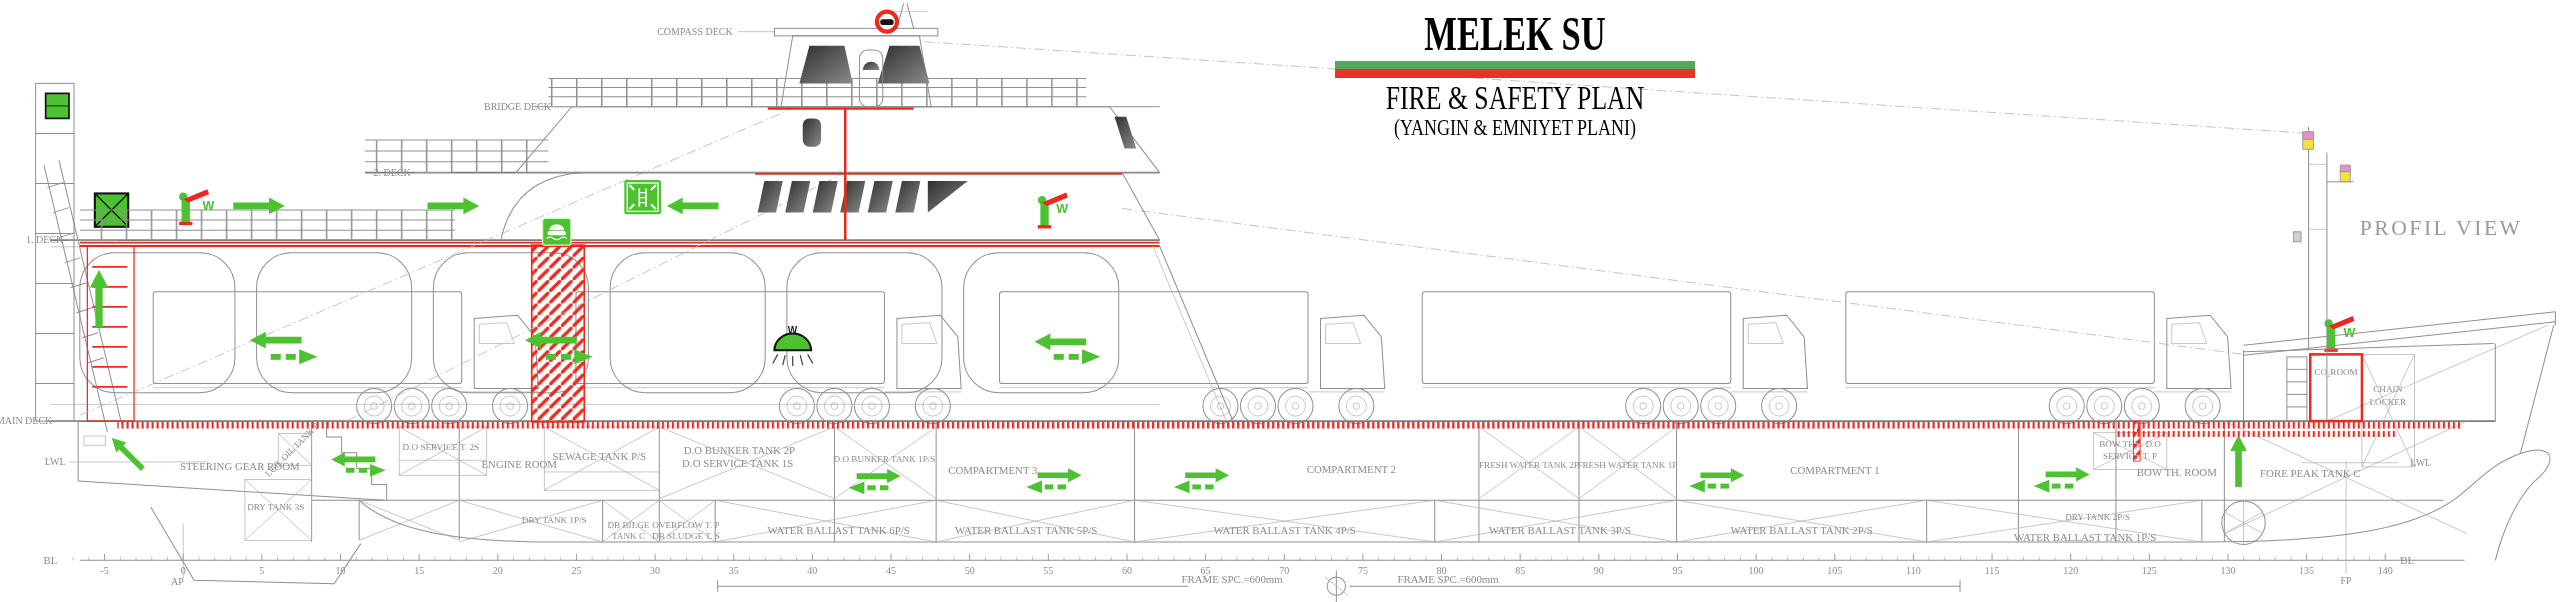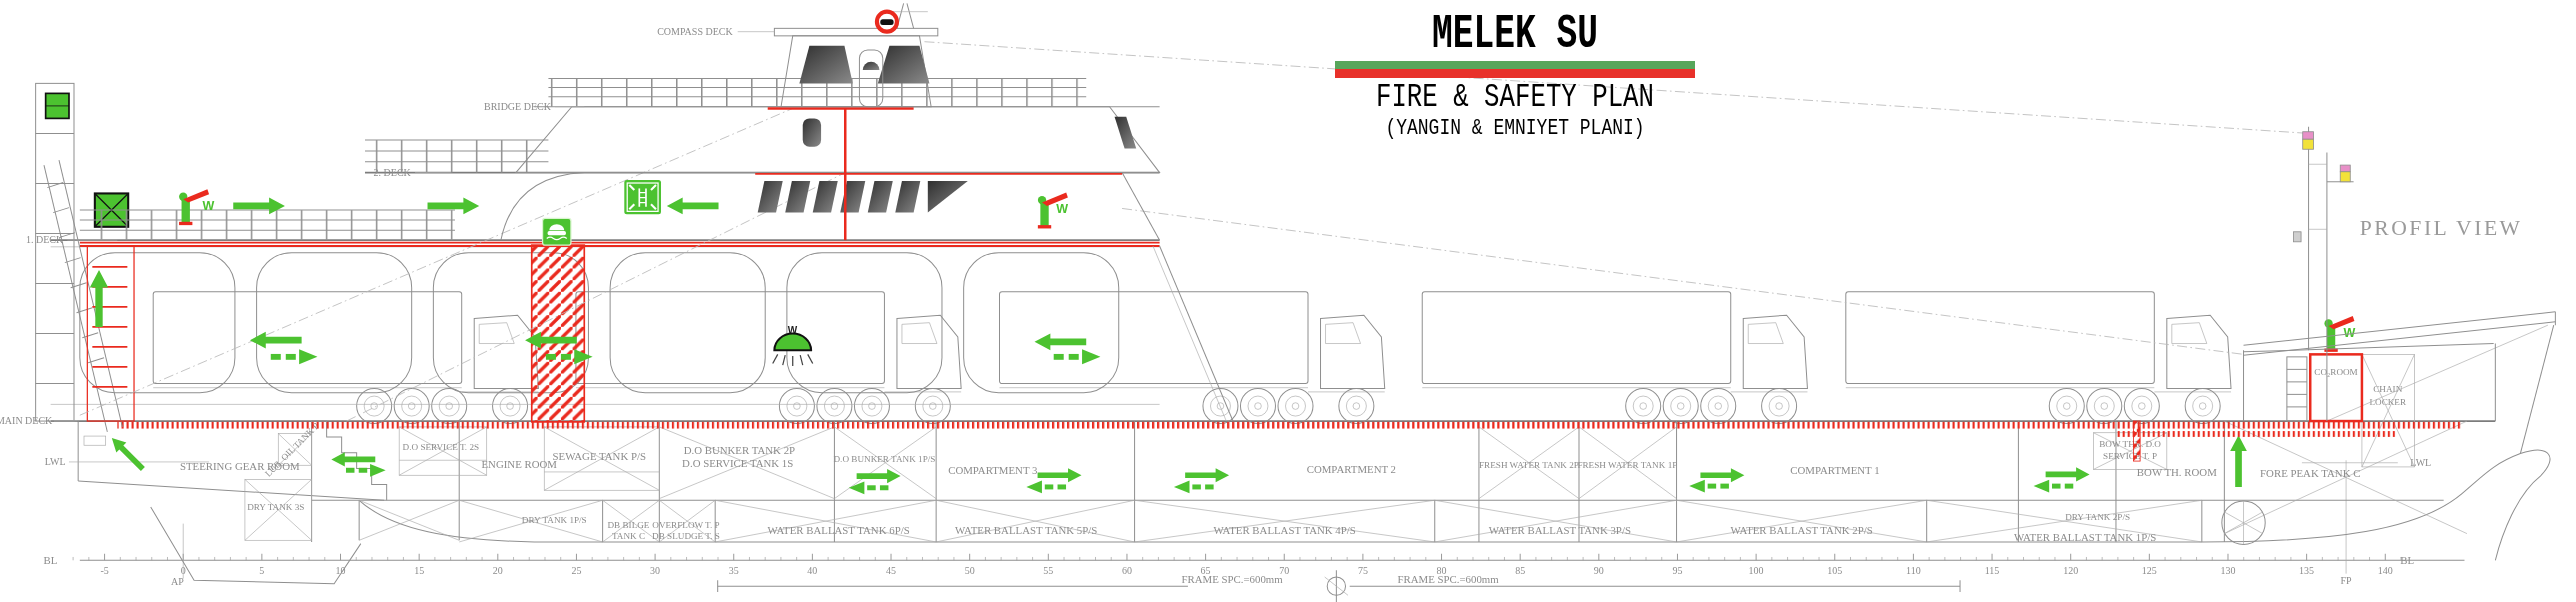--- a/index.html
+++ b/index.html
@@ -1,21 +1,21 @@
 <!DOCTYPE html>
 <html style="--safety-green: #4cc230; --fire-red: #ea2a1e; --title-bar-green: #57a65b; --title-bar-red: #e8312a;font-size:13.3px"><head>
 <meta charset="utf-8">
 <style>
   html,body{margin:0;padding:0;background:#fff}
   .canvas{position:relative;width:2576px;height:602px;background:#fff;overflow:hidden;font-family:"Liberation Serif",serif}
   .canvas > svg{position:absolute;left:0;top:0}
 
   
   .title-block{position:absolute;left:1315px;top:8.3px;width:400px;text-align:center;
-    font-family:Liberation Mono, monospace;color:#000;z-index:5}
+    font-family:Liberation Serif, serif;color:#000;z-index:5}
   .ship-name{font-size:48px;font-weight:bold;transform:scaleX(.72);white-space:nowrap;line-height:1.1}
   .bar{height:8.3px;width:360px;margin:0 auto}
   .plan-title{font-size:33px;transform:scaleX(.78);white-space:nowrap;margin-top:3.3px;line-height:1.05}
   .plan-sub{font-size:22.5px;transform:scaleX(.8);white-space:nowrap;line-height:1.1}
 
   
   svg text{font-family:"Liberation Serif",serif;font-size:13px;fill:#8c8c8c}
   .ta{text-anchor:middle}
   .te{text-anchor:end}
   .t11{font-size:11px}

